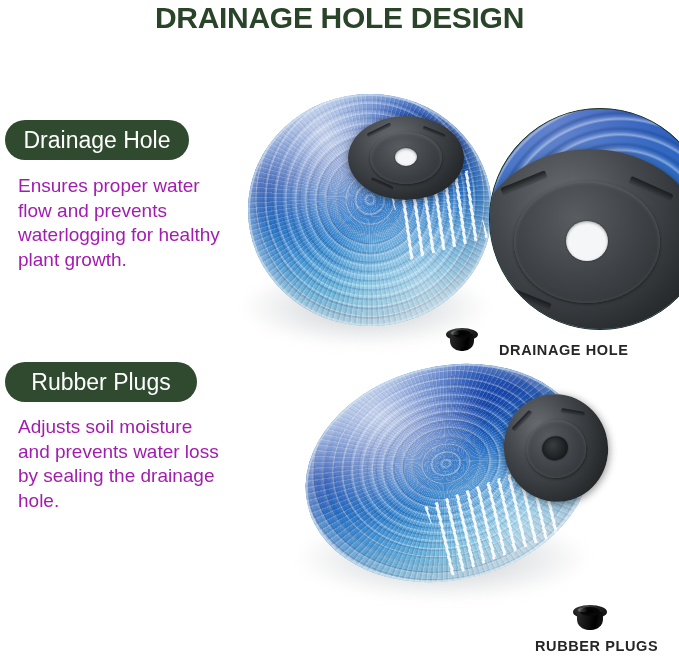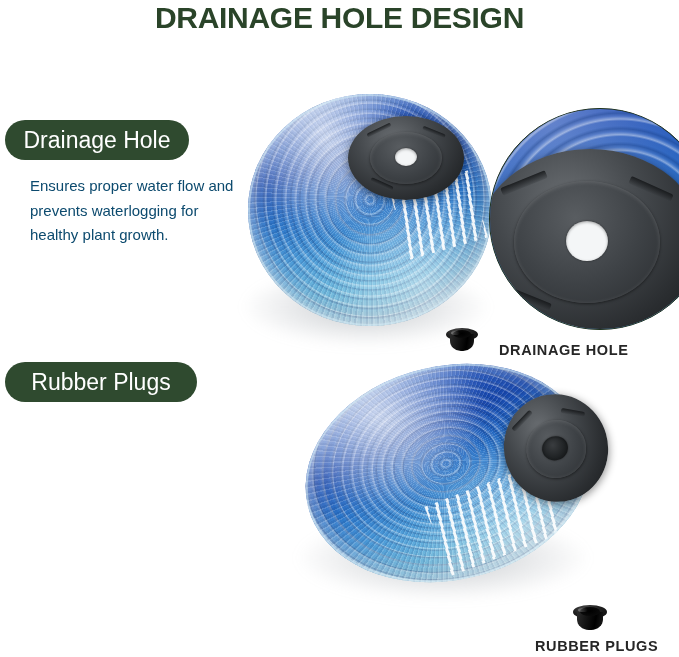--- a/index.html
+++ b/index.html
@@ -39,25 +39,25 @@
     font-size:23px;
     font-weight:400;
     line-height:40px;
     white-space:nowrap;
   }
   #pill-drainage{left:5px;top:120px;width:184px;}
   #pill-rubber{left:5px;top:362px;width:192px;}
 
   .bodytext{
     position:absolute;
-    left:30px;
+    left:18px;
     width:205px;
-    font-size:15px;
+    font-size:19px;
     line-height:24.5px;
-    color:#0c4a6e;
+    color:#a21caf;
     font-weight:400;
   }
   #body-drainage{top:174px;}
   #body-rubber{top:415px;}
 
   
   .caption{
     position:absolute;
     font-size:14.5px;
     font-weight:700;
@@ -303,17 +303,18 @@
   </div>
 
   <div class="pill" id="pill-drainage">
     <span>Drainage Hole</span>
   </div>
   <div class="bodytext" id="body-drainage">Ensures proper water flow and prevents waterlogging for healthy plant growth.</div>
 
   <div class="pill" id="pill-rubber">
     <span>Rubber Plugs</span>
   </div>
+  <div class="bodytext" id="body-rubber">Adjusts soil moisture and prevents water loss by sealing the drainage hole.</div>
 
   <div class="caption" id="caption-drainage">DRAINAGE HOLE</div>
   <div class="caption" id="caption-rubber">RUBBER PLUGS</div>
 
 </div>
 
 </body></html>

